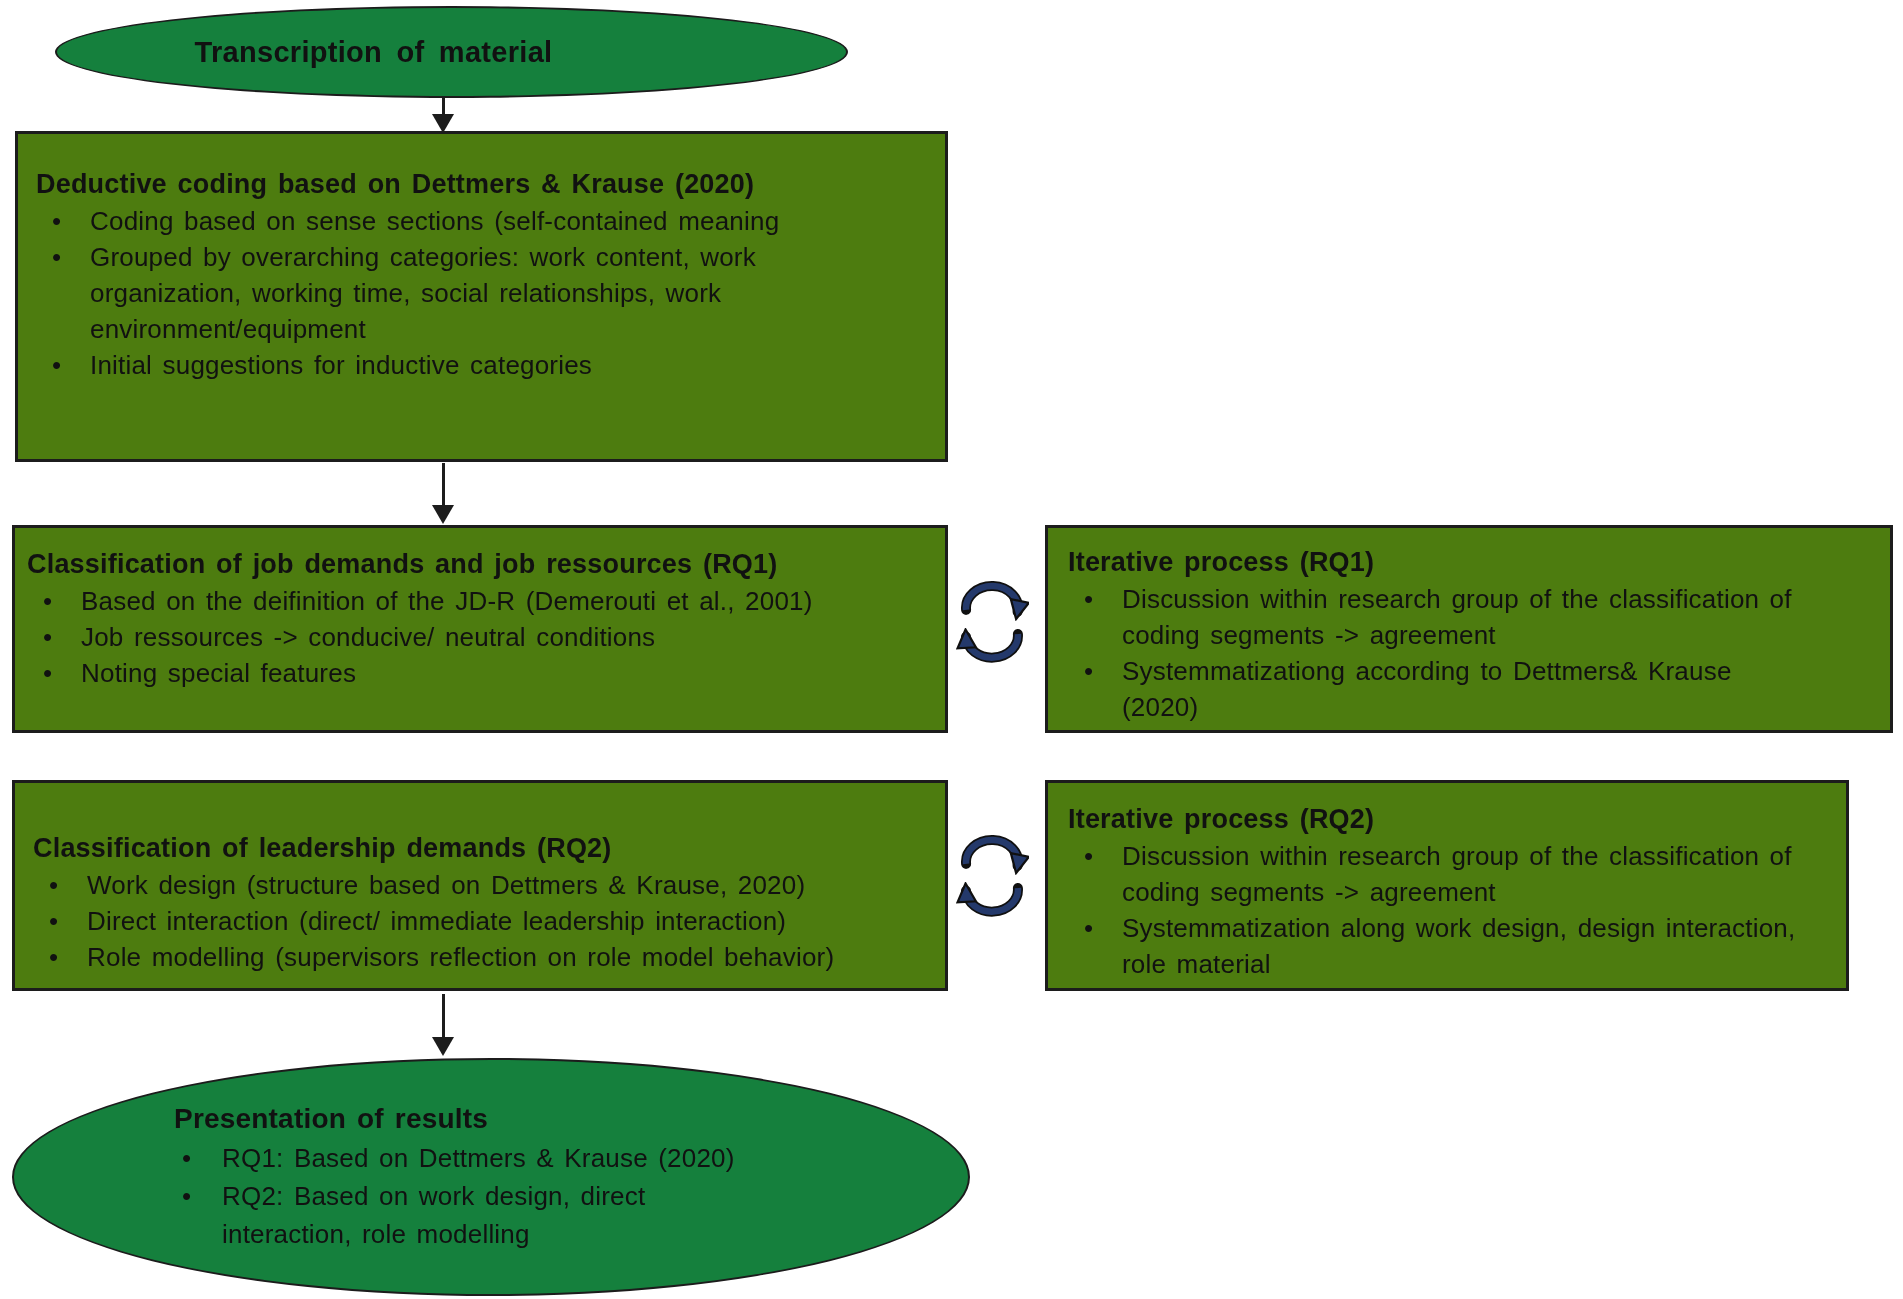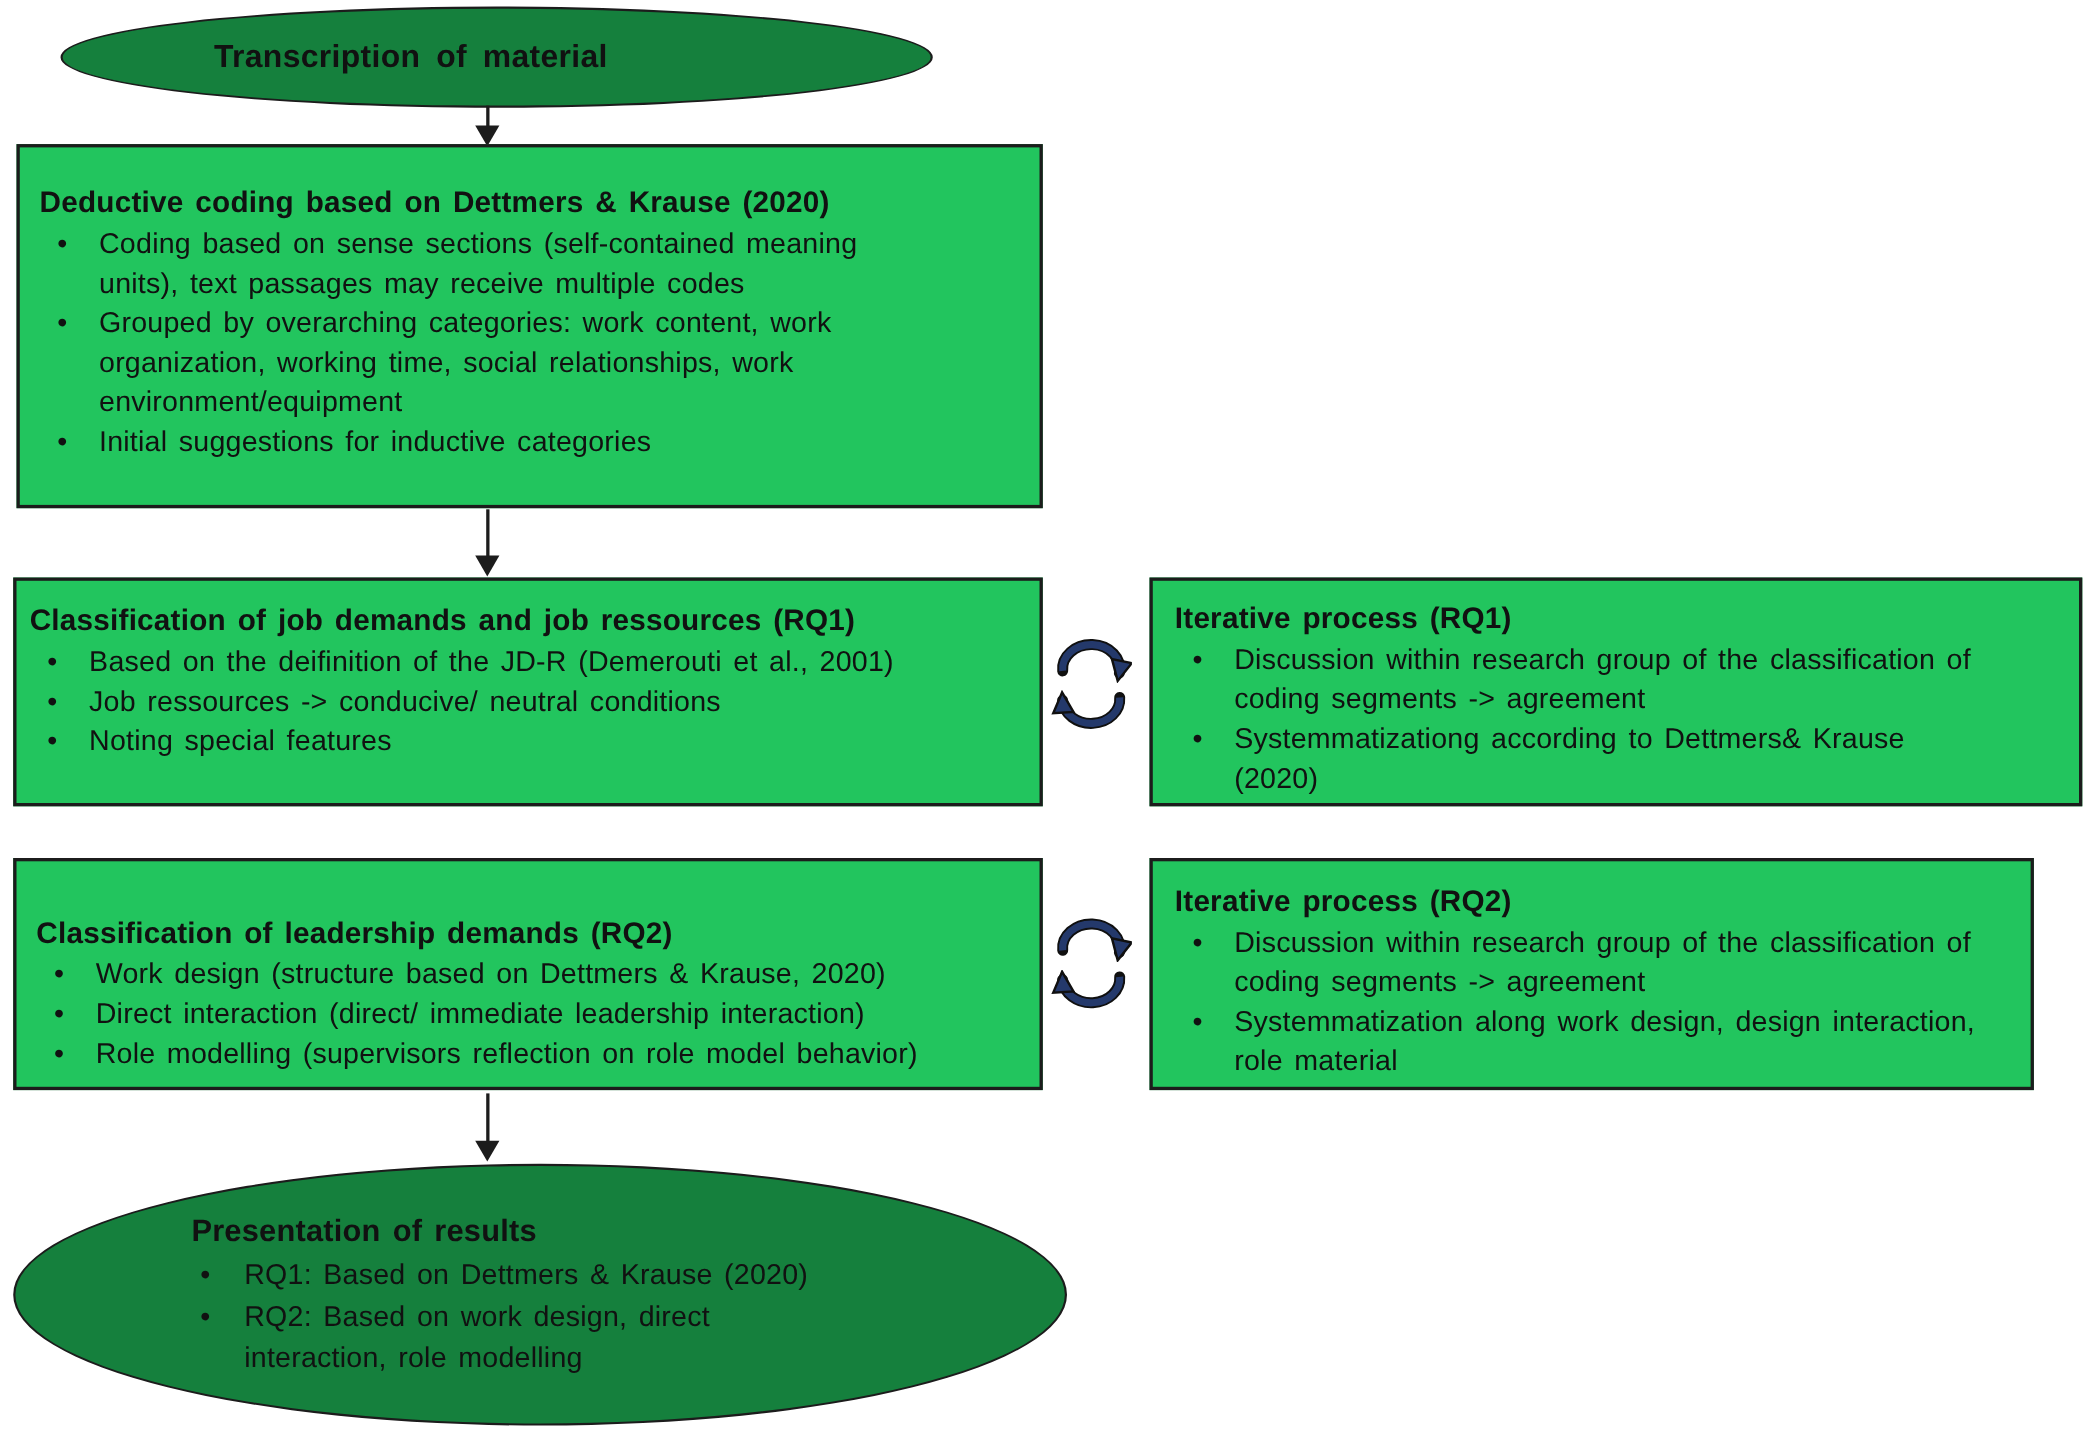--- a/index.html
+++ b/index.html
@@ -5,21 +5,21 @@
   html,body { margin:0; padding:0; background:#ffffff; }
   .canvas {
     position:relative; width:1903px; height:1299px;
     background:var(--background,#ffffff);
     color:var(--text,#111111);
     font-family:"Liberation Sans","DejaVu Sans",sans-serif;
     overflow:hidden;
   }
   
   .box {
-    position:absolute; background:#22c55e;
+    position:absolute; background:#4d7c0f;
     border:3px solid var(--border,#1c1c1c);
     box-sizing:border-box;
   }
   .ell {
     position:absolute; background:#15803d;
     border:2.5px solid var(--border,#1c1c1c);
     border-radius:50%;
     box-sizing:border-box;
   }
   
@@ -67,21 +67,20 @@
   <div class="varrow" style="left:443px; top:96px; height:37px;">
     <div class="shaft" style="height:20px;"></div>
     <div class="head"></div>
   </div>
 
   <div class="box" style="left:15px; top:131px; width:933px; height:331px; padding:32px 10px 0 18px;">
     <div class="btitle">Deductive coding based on Dettmers &amp; Krause (2020)</div>
     <ul class="blist">
       <li>
         <span class="ln">Coding based on sense sections (self-contained meaning</span>
-        <span class="ln">units), text passages may receive multiple codes</span>
       </li>
       <li>
         <span class="ln">Grouped by overarching categories: work content, work</span>
         <span class="ln">organization, working time, social relationships, work</span>
         <span class="ln">environment/equipment</span>
       </li>
       <li>
         <span class="ln">Initial suggestions for inductive categories</span>
       </li>
     </ul>

